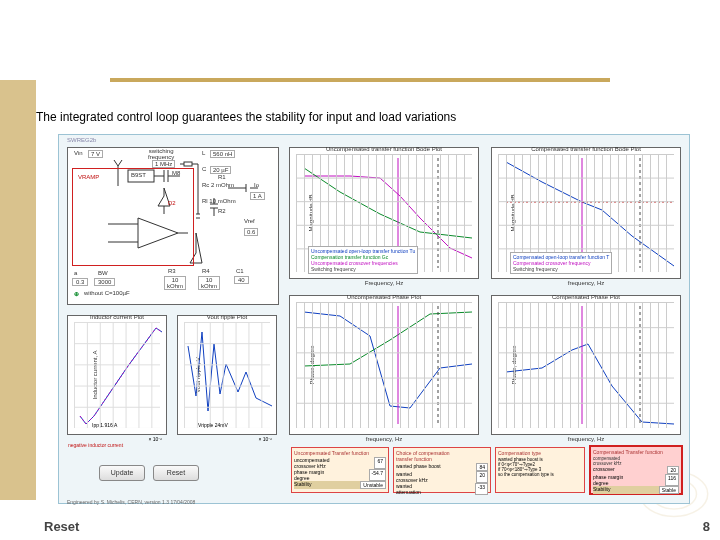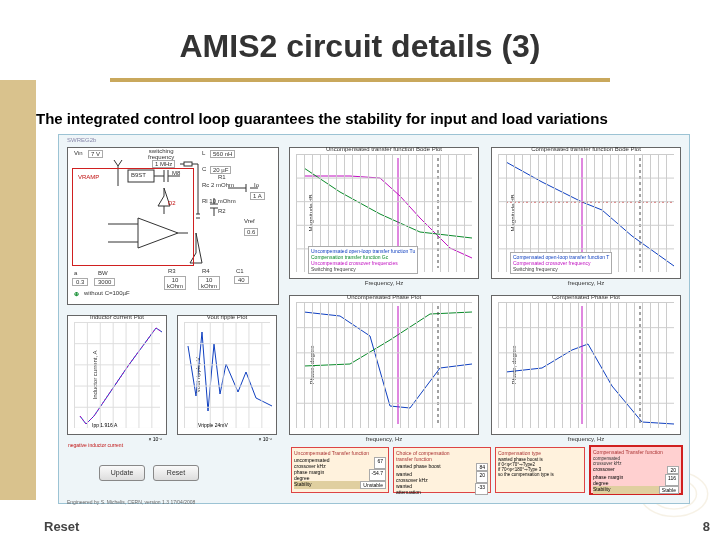--- a/index.html
+++ b/index.html
@@ -1,20 +1,20 @@
 <!DOCTYPE html>
 <html><head>
 <meta charset="utf-8">
 <style>
 html,body{margin:0;padding:0;width:720px;height:540px;background:#fff;font-family:Arial,Helvetica,sans-serif;overflow:hidden}
 .slide{position:relative;width:720px;height:540px}
 .sidebar{position:absolute;left:0;top:80px;width:36px;height:420px;background:#c9a85c;opacity:.7}
 .title{position:absolute;top:28px;left:0;right:0;text-align:center;font-size:32px;font-weight:700;color:#333}
 .title-underline{position:absolute;top:78px;left:110px;width:500px;height:4px;background:#c9a85c}
-.subtitle{position:absolute;top:110px;left:36px;right:20px;font-size:15px;font-weight:700;color:#000}
+.subtitle{position:absolute;top:110px;left:36px;right:20px;font-size:12px;font-weight:400;color:#000}
 .footer-l{position:absolute;bottom:6px;left:44px;font-size:13px;font-weight:700;color:#444}
 .footer-r{position:absolute;bottom:6px;right:10px;font-size:13px;font-weight:700;color:#444}
 
 .figure{position:absolute;top:134px;left:58px;width:630px;height:368px;border:1px solid #9cc3d4;background:#eef5f8}
 .panel{position:absolute;background:#fff;border:1px solid #666;box-sizing:border-box}
 .panel-title{position:absolute;top:-2px;left:50%;transform:translateX(-50%);font-size:6px;color:#333;white-space:nowrap}
 .axis-y{position:absolute;left:2px;top:50%;transform:translateY(-50%) rotate(-90deg);font-size:6px;color:#333;white-space:nowrap}
 .axis-x{position:absolute;bottom:-8px;left:50%;transform:translateX(-50%);font-size:6px;color:#333;white-space:nowrap}
 .grid{position:absolute;inset:6px;background-image:linear-gradient(to right,#ddd 1px,transparent 1px),linear-gradient(to bottom,#ddd 1px,transparent 1px);background-size:15% 20%}
 .loggrid{position:absolute;inset:6px;background-image:repeating-linear-gradient(to right,#ccc 0,#ccc 1px,transparent 1px,transparent 8px),linear-gradient(to bottom,#ccc 1px,transparent 1px);background-size:100% 20%}
@@ -46,21 +46,20 @@
 .watermark svg{width:80px;height:60px}
 
 .toplabels{position:absolute;font-size:6px;color:#444}
 .eng{position:absolute;bottom:-2px;left:8px;font-size:5px;color:#666}
 </style>
 </head>
 <body>
 
 <div class="slide">
   <div class="sidebar"></div>
-  <div class="title">AMIS2 circuit details (3)</div>
   <div class="title-underline"></div>
   <div class="subtitle">The integrated control loop guarantees the stability for input and load variations</div>
 
   <div class="watermark">
     <svg viewBox="0 0 100 80">
         <g fill="none" stroke="#c9a85c" stroke-width="2">
           <ellipse cx="50" cy="40" rx="45" ry="30"></ellipse>
           <ellipse cx="50" cy="40" rx="30" ry="20"></ellipse>
           <ellipse cx="50" cy="40" rx="15" ry="10"></ellipse>
         </g>

